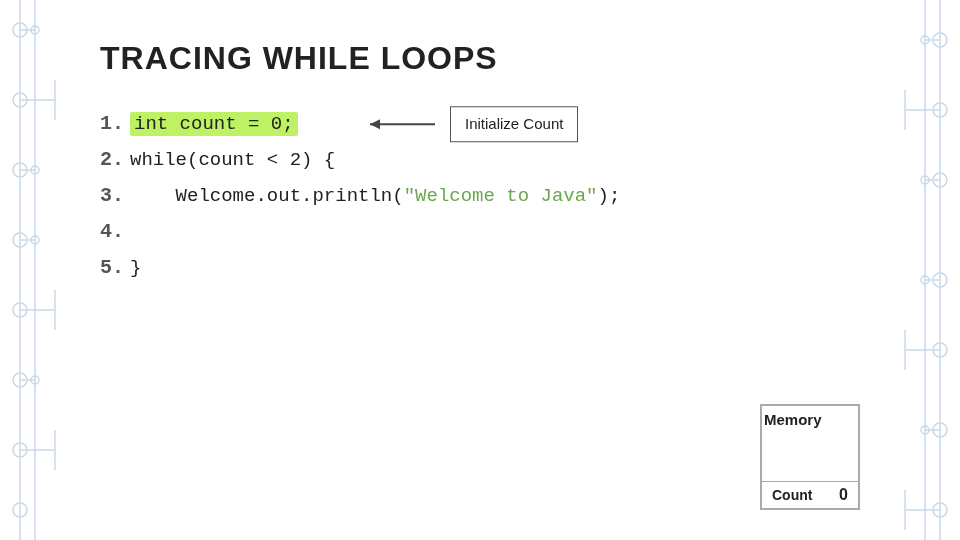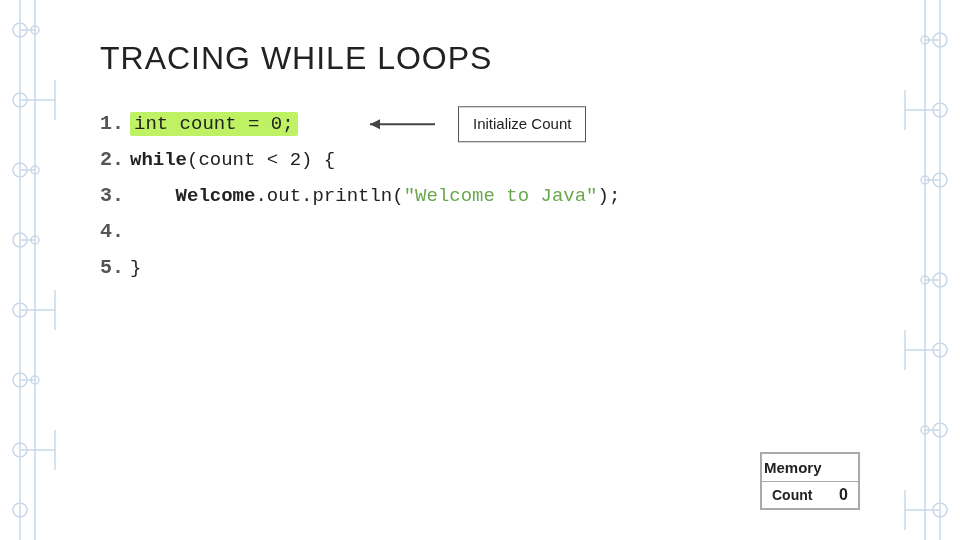--- a/index.html
+++ b/index.html
@@ -37,21 +37,21 @@
       position: absolute;
       left: 70px;
       right: 70px;
       top: 0;
       bottom: 0;
       padding: 40px 30px 30px 30px;
     }
 
     .page-title {
       font-size: 32px;
-      font-weight: normal;
+      font-weight: bold;
       color: #222;
       margin-bottom: 30px;
       letter-spacing: 1px;
     }
 
     .code-section {
       position: relative;
       font-family: 'Courier New', Courier, monospace;
       font-size: 20px;
       line-height: 1.7;
@@ -77,21 +77,21 @@
     }
 
     .highlight-blue {
       background-color: #bef264;
       color: #222;
       padding: 1px 4px;
       border-radius: 2px;
     }
 
     .kw-bold {
-      font-weight: bold;
+      font-weight: normal;
     }
 
     .str-green {
       color: #6aa84f;
     }
 
     
     .annotation-initialize {
       position: absolute;
       display: flex;
@@ -101,21 +101,21 @@
     }
 
     .init-box {
       border: 1.5px solid #555;
       padding: 4px 14px;
       font-family: Arial, sans-serif;
       font-size: 15px;
       color: #222;
       background: #fff;
       white-space: nowrap;
-      margin-left: 18px;
+      margin-left: 10px;
     }
 
     
     .memory-box {
       position: absolute;
       bottom: 30px;
       right: 30px;
       border: 2px solid #aaa;
       font-family: Arial, sans-serif;
       font-size: 15px;
@@ -130,20 +130,21 @@
       font-size: 15px;
       line-height: 1.3;
     }
 
     .memory-row {
       display: flex;
       justify-content: space-between;
       align-items: center;
       border-top: 1.5px solid #aaa;
       padding: 4px 10px;
+      margin-top: 48px;
     }
 
     .memory-label {
       font-weight: bold;
       font-size: 14px;
     }
 
     .memory-value {
       font-size: 16px;
       font-weight: bold;

